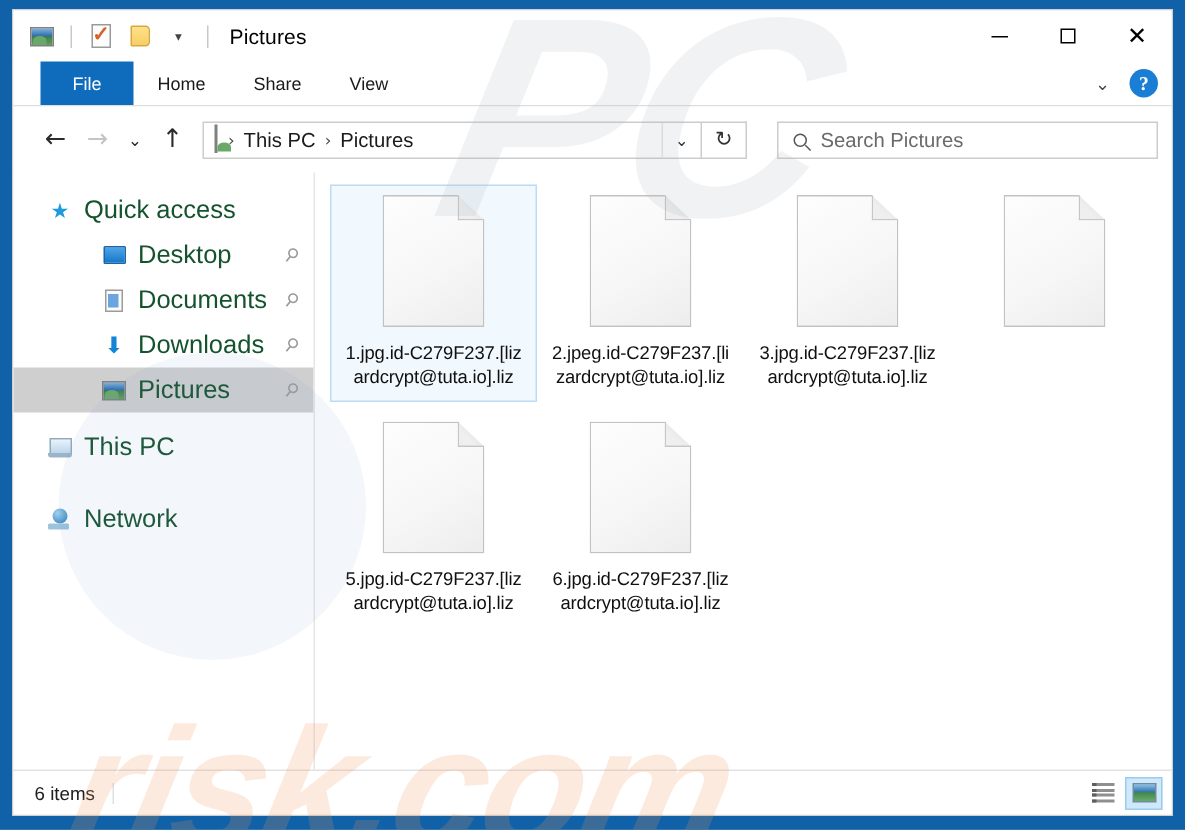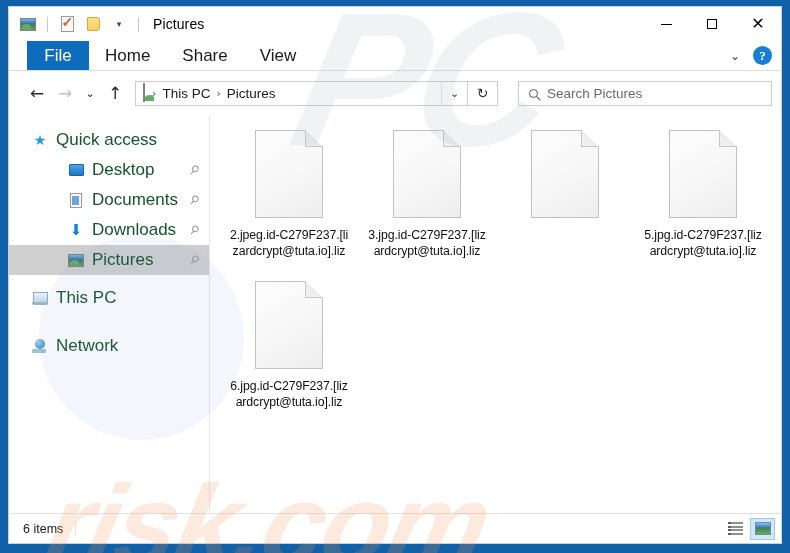--- a/index.html
+++ b/index.html
@@ -156,21 +156,21 @@
     align-items: stretch;
     background: #ffffff;
     border-bottom: 1px solid #dededd;
     flex: none;
     position: relative;
     z-index: 20;
   }
   .tab {
     display: flex; align-items: center; justify-content: center;
     padding: 0 16px;
-    font-size: 17px;
+    font-size: 12px;
     color: #1a1a1a;
     cursor: default;
     min-width: 54px;
   }
   .tab.file {
     background: #0f6cbd;
     color: #ffffff;
     margin-left: 18px;
     min-width: 62px;
   }
@@ -661,20 +661,27 @@
               <span class="ico-net"></span>
             </span>
           <span class="sb-label">Network</span>
         </div>
 
       </div>
 
       <div class="content">
         <div class="grid">
 
+          <div class="fileitem selected">
+            <div class="filethumb">
+              <div class="page"></div>
+                <div class="fold"></div>
+            </div>
+            <div class="filename">1.jpg.id-C279F237.[lizardcrypt@tuta.io].liz</div>
+          </div>
 
           <div class="fileitem">
             <div class="filethumb">
               <div class="page"></div>
                 <div class="fold"></div>
             </div>
             <div class="filename">2.jpeg.id-C279F237.[lizardcrypt@tuta.io].liz</div>
           </div>
 
           <div class="fileitem">

